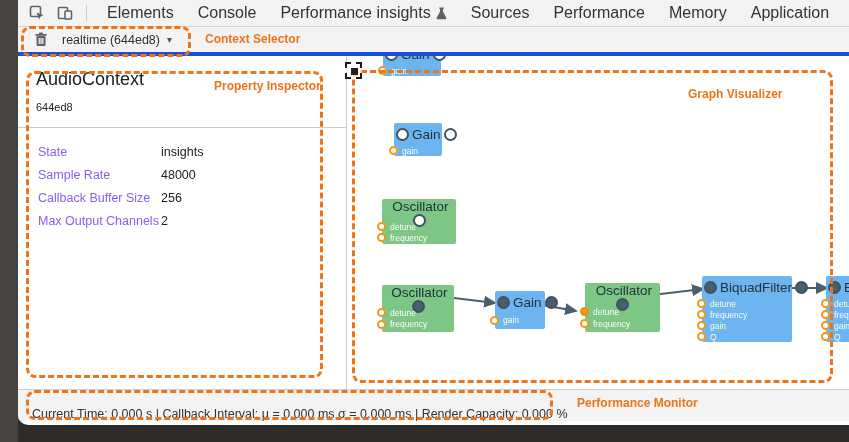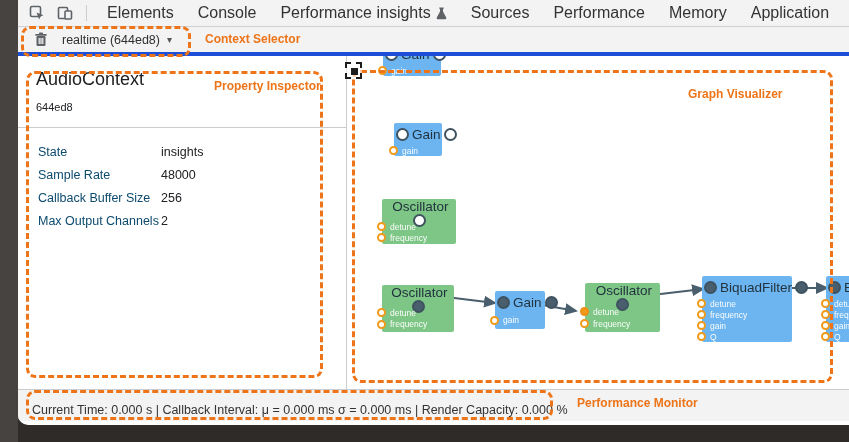--- a/index.html
+++ b/index.html
@@ -20,21 +20,21 @@
   #context-select { display:flex; align-items:center; gap:7px; margin-left:10px; font-size:12.5px; color:#303030; cursor:pointer; }
   #context-caret { font-size:10px; color:#555; }
 
   
   #property-panel { position:absolute; left:0; top:56px; width:329px; height:333px; background:#fff; border-right:1px solid #ccc; }
   #ctx-title { position:absolute; left:18px; top:13px; font-size:18px; color:#202124; }
   #ctx-subtitle { position:absolute; left:18px; top:45px; font-size:11px; color:#202124; }
   #ctx-divider { position:absolute; left:0; top:71px; width:329px; height:1px; background:#ccc; }
   #prop-rows { position:absolute; left:20px; top:84px; width:290px; }
   .prop-row { display:flex; height:23px; align-items:center; font-size:12.5px; }
-  .prop-label { width:123px; color:#0c4a6e; }
+  .prop-label { width:123px; color:#8b5cf6; }
   .prop-value { color:#202124; }
 
   
   #graph-area { position:absolute; left:329px; top:56px; width:502px; height:333px; background:#fff; overflow:hidden; }
   #edges-svg { position:absolute; left:0; top:0; z-index:1; }
   .gnode { position:absolute; z-index:2; border-radius:2px; display:flex; flex-direction:column; cursor:pointer; }
   .gnode-title { height:22px; flex:0 0 22px; display:flex; align-items:center; justify-content:space-between; padding:0 2px; font-size:13.5px; color:#22333e; }
   .gnode-title .lbl { padding:0 3px; white-space:nowrap; }
   .gnode-title.noin { justify-content:space-between;flex-direction:column; }
   .gnode-title.noin .lbl { flex:1; padding-left:6px; }
@@ -42,21 +42,21 @@
   .port.open { background:#fff; border:2px solid #3e5260; }
   .port.filled { background:#4a5f6d; border:2px solid #3e5260; }
   .gnode-params { flex:1; display:flex; flex-direction:column; justify-content:space-evenly; padding-bottom:2px; }
   .param-row { position:relative; height:11px; display:flex; align-items:center; }
   .pcircle { position:absolute; left:-5px; width:9px; height:9px; border-radius:50%; }
   .pcircle.open { background:#fff; border:2px solid #f09a1c; }
   .pcircle.filled { background:#f09a1c; border:2px solid #ef8f12; }
   .pname { margin-left:8px; font-size:8.5px; color:rgba(255,255,255,0.96); white-space:nowrap; }
 
   
-  #status-bar { position:absolute; left:0; top:389px; width:831px; height:32px; background:#f3f3f3; border-top:1px solid #ccc; display:flex; align-items:center; }
+  #status-bar { position:absolute; left:0; top:389px; width:831px; height:32px; background:#f3f3f3; border-top:1px solid #ccc; display:flex; align-items:flex-end; }
   #status-text { margin:8px 0 0 14px; font-size:12.5px; color:#333; white-space:nowrap; }
 
   
   .ann-box { position:absolute; border:3px dashed #ed7418; border-radius:9px; z-index:10; pointer-events:none; }
   .ann-label { position:absolute; font-size:12px; font-weight:bold; color:#ed7418; z-index:11; white-space:nowrap; }
   #ann-box-context { left:21px; top:26px; width:170px; height:31px; }
   #ann-label-context { left:205px; top:32px; }
   #ann-box-property { left:26px; top:71px; width:297px; height:307px; }
   #ann-label-property { left:178px; top:79px;margin-left:36px; }
   #ann-box-graph { left:352px; top:70px; width:481px; height:313px; }

